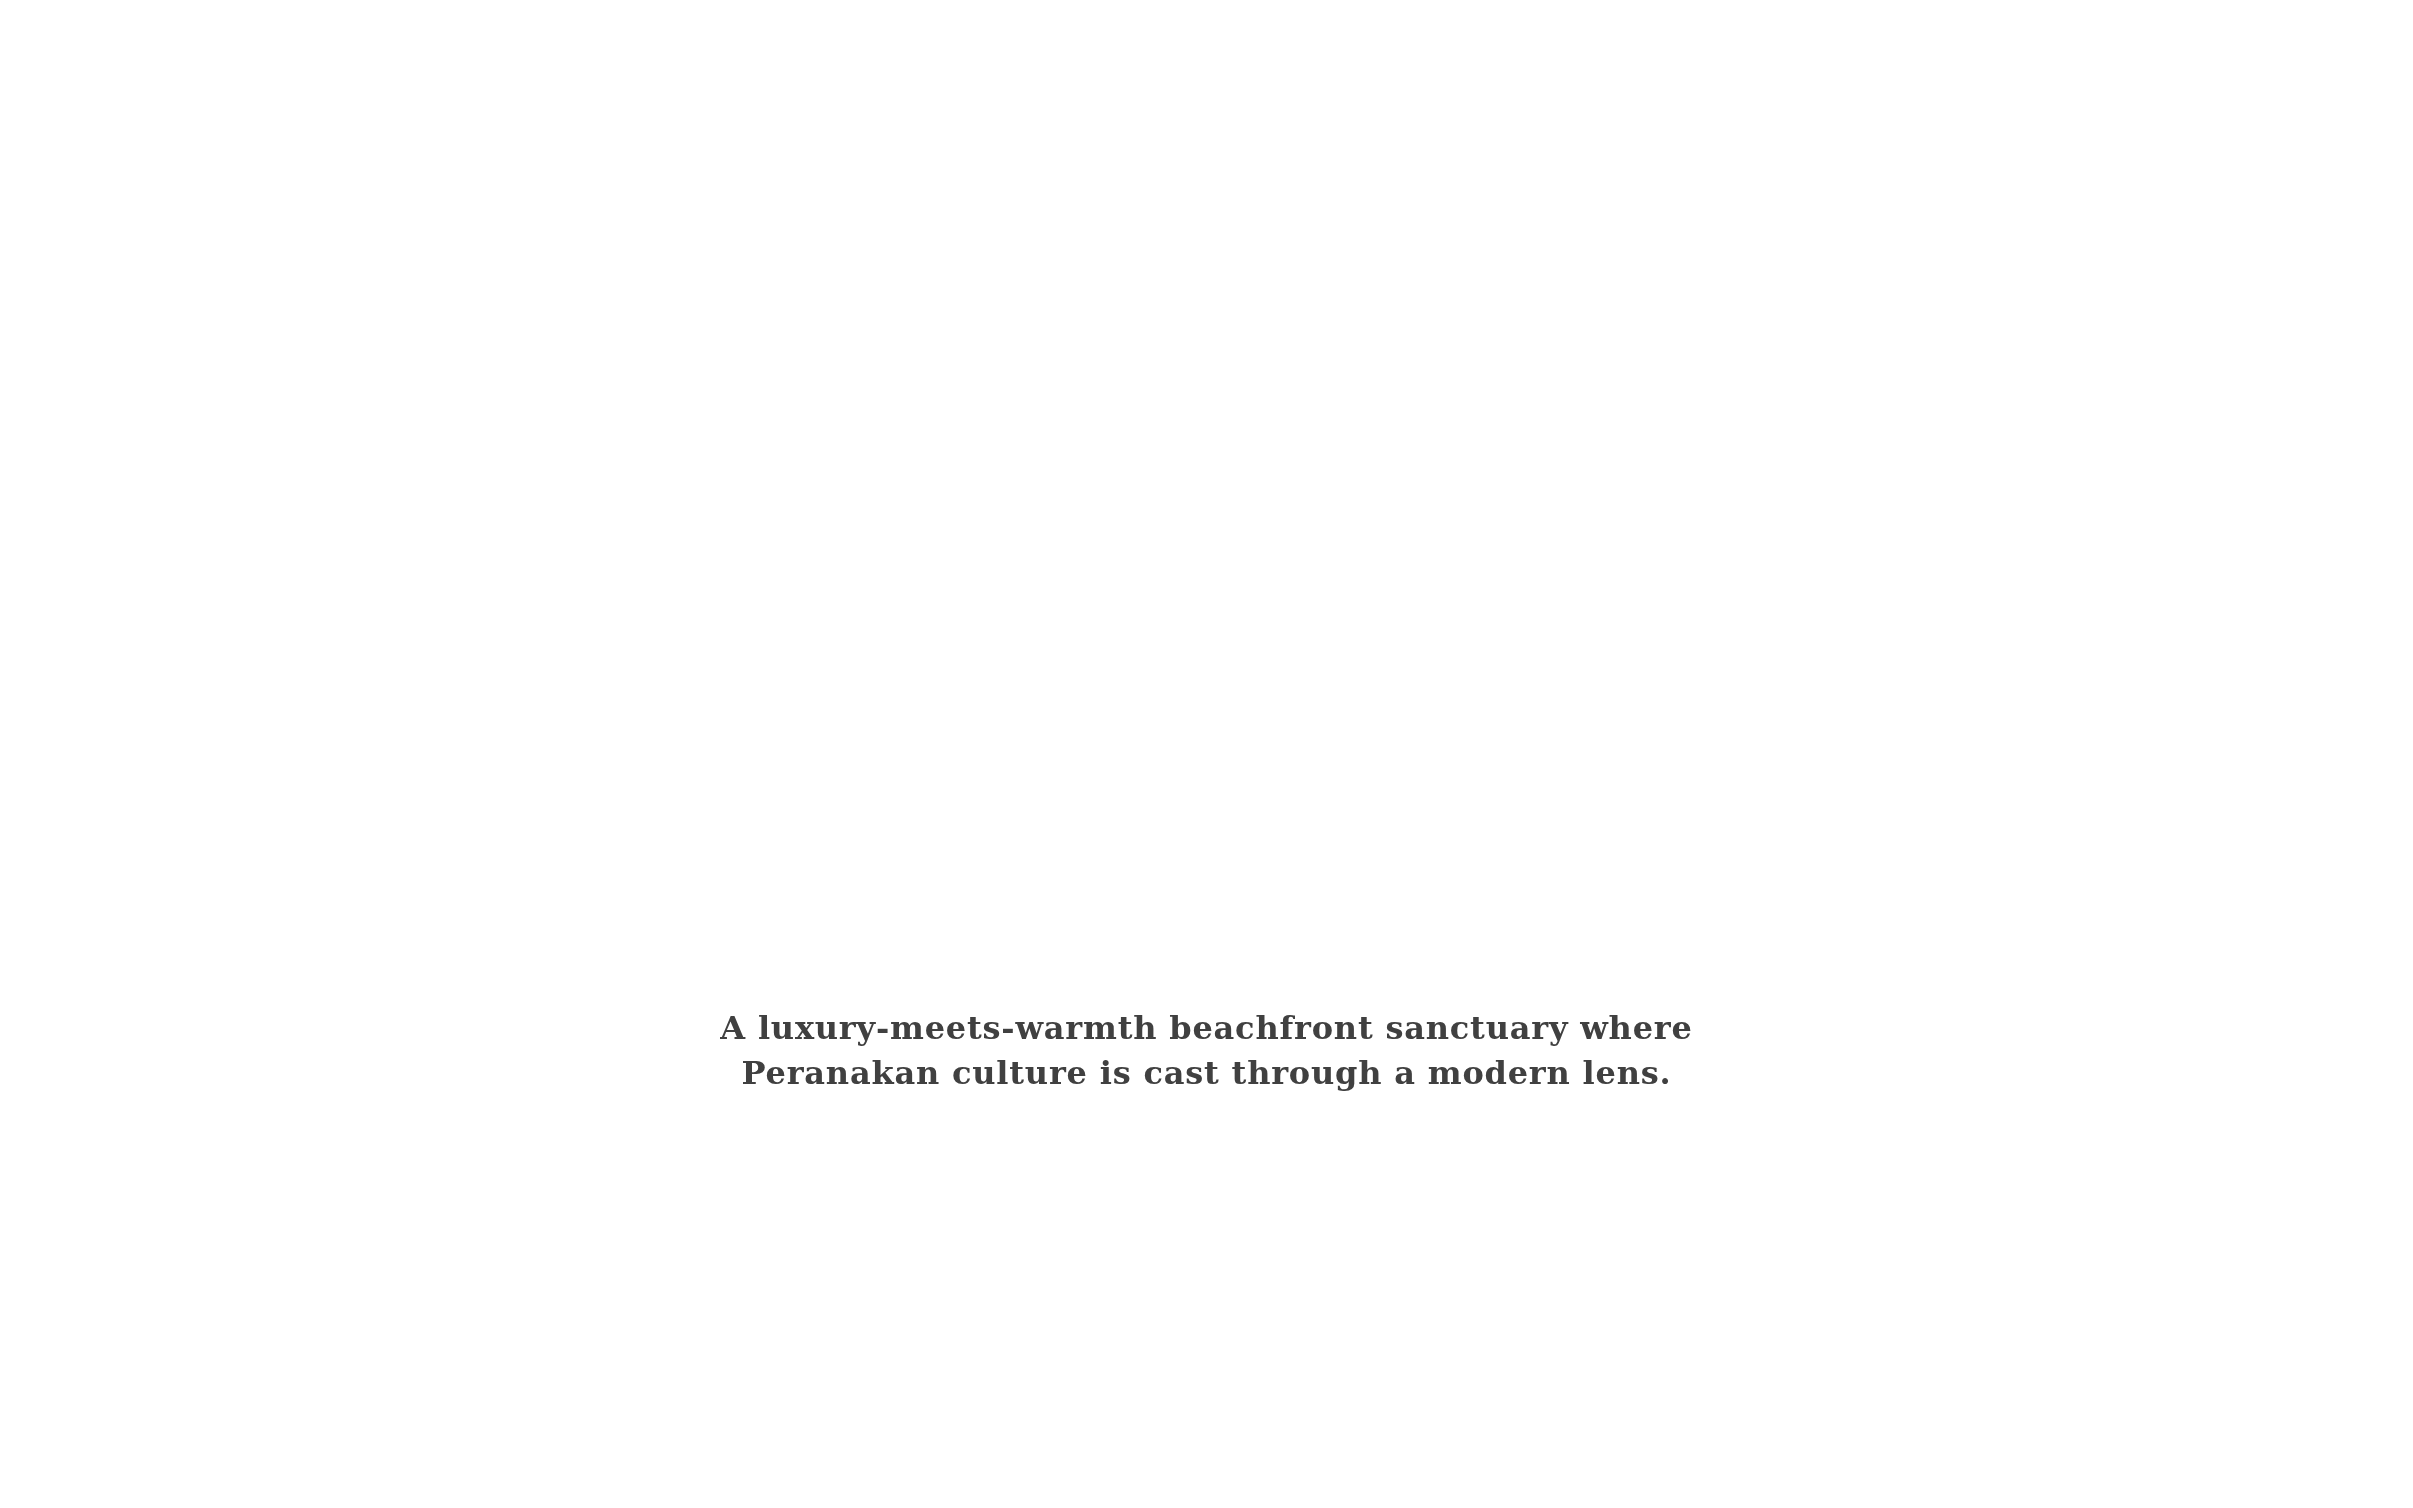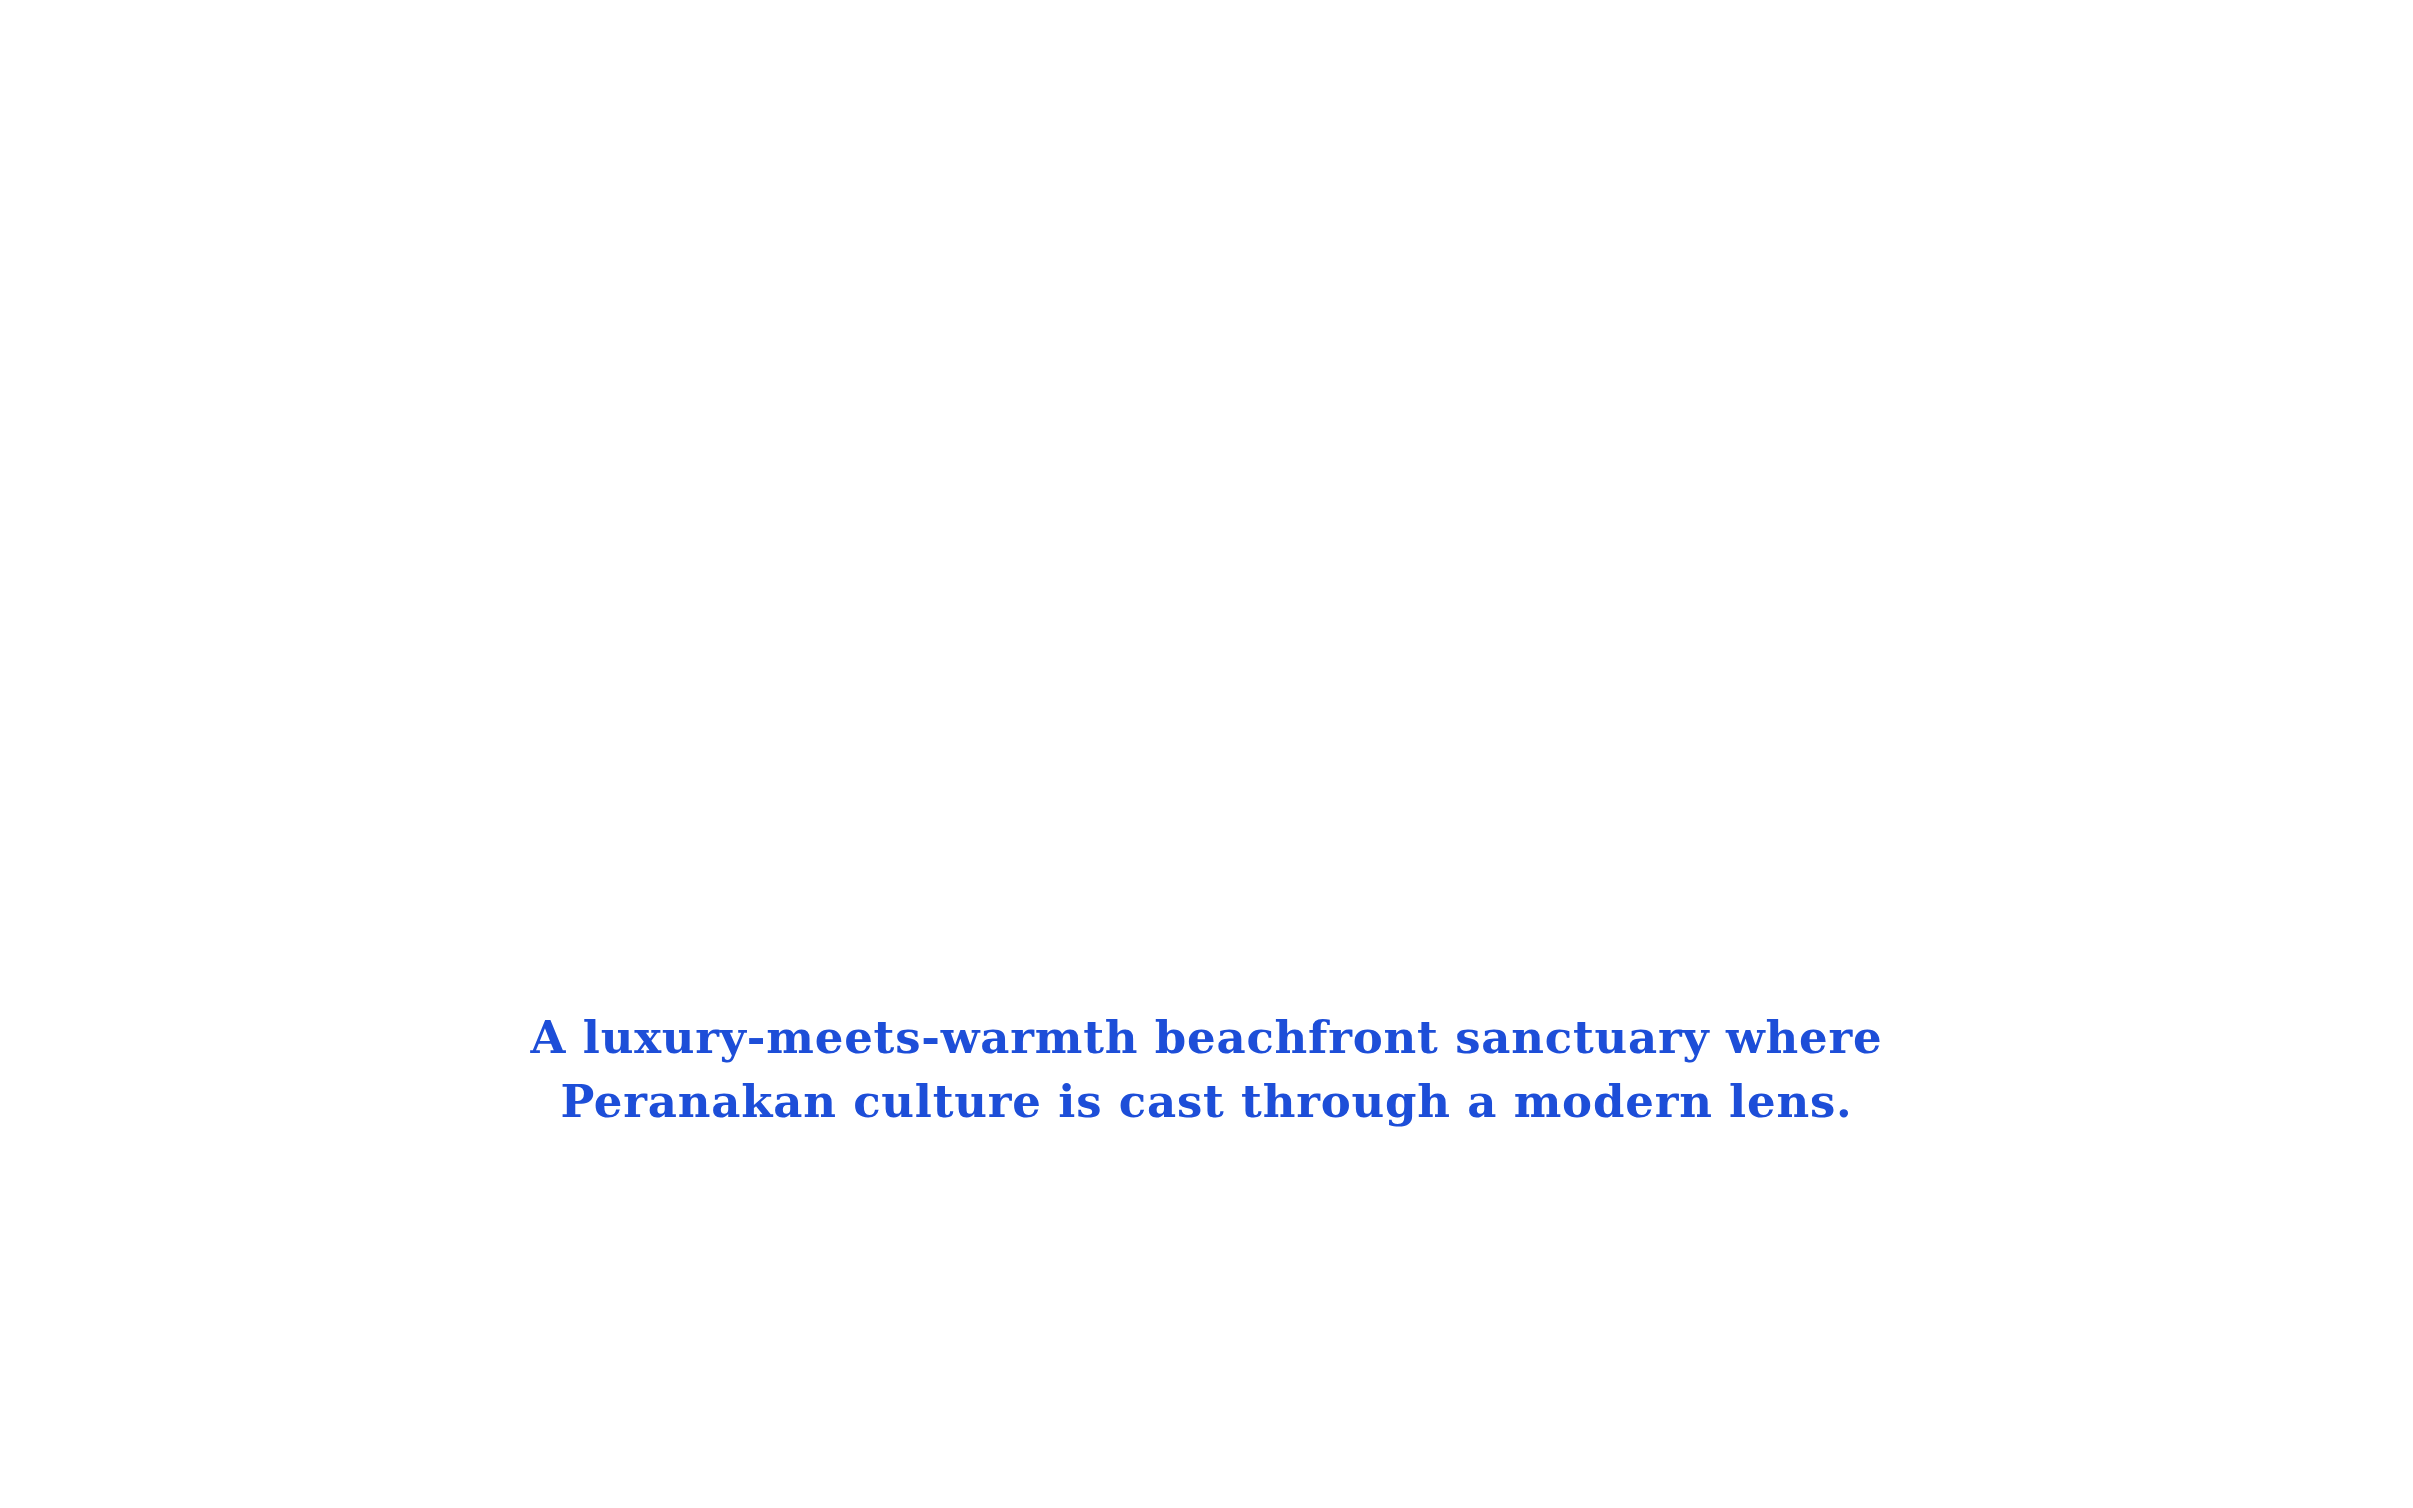--- a/index.html
+++ b/index.html
@@ -23,24 +23,24 @@
     position: absolute;
     left: 0;
     top: 1006px;
     width: 2413px;
     text-align: center;
   }
   .tagline {
     display: block;
     font-family: "DejaVu Serif", serif;
     font-weight: 700;
-    font-size: 45px;
+    font-size: 32px;
     line-height: 1.42;
     letter-spacing: 0.8px;
-    color: #1d4ed8;
+    color: #404040;
     margin: 0;
     padding: 0;
     white-space: pre-line;
   }
 </style>
 </head>
 <body>
 
 <div class="page">
   <div class="tagline-block">

